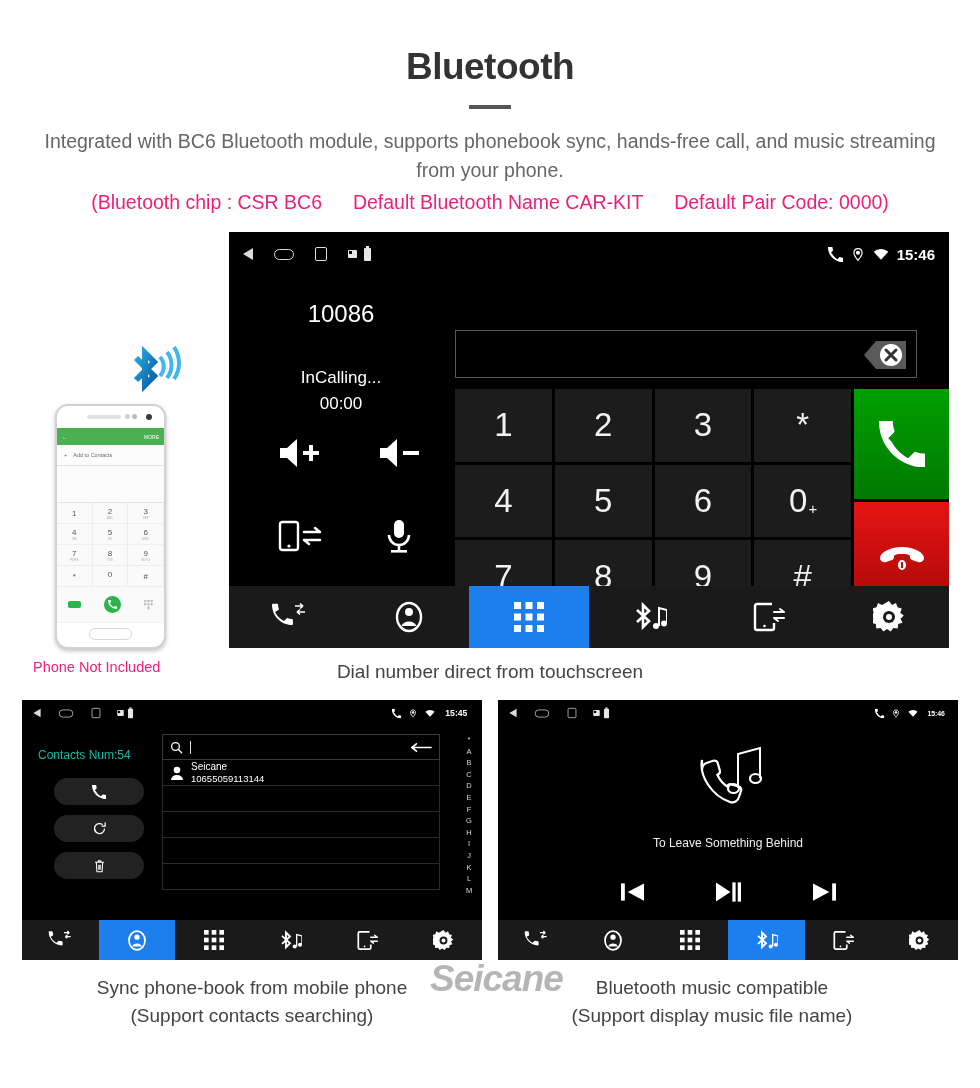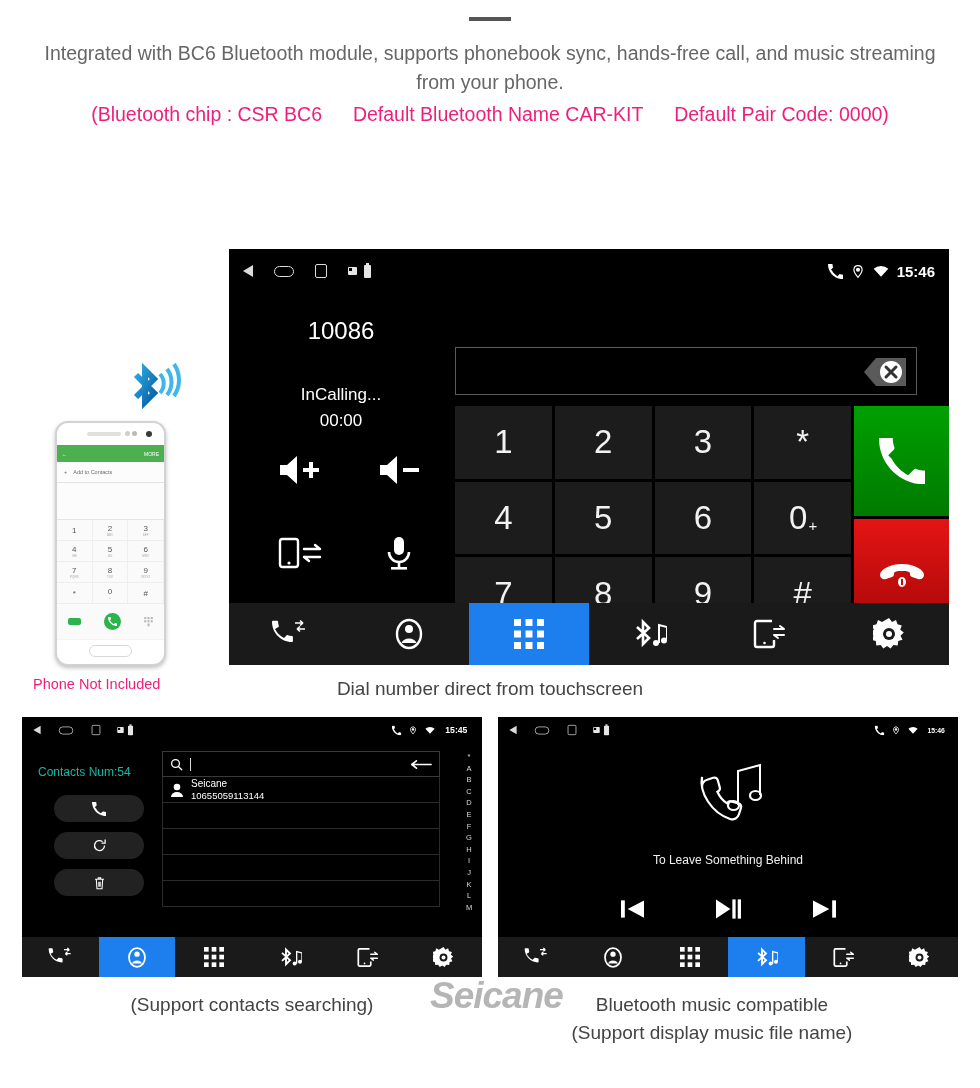--- a/index.html
+++ b/index.html
@@ -261,20 +261,21 @@
     letter-spacing: -1px;
     font-family: "Liberation Sans", sans-serif;
   }
   svg { display: block; }
 </style>
 </head>
 <body>
 
 <div class="page">
 
+  <div class="title">Bluetooth</div>
   <div class="rule"></div>
   <div class="subtitle">Integrated with BC6 Bluetooth module, supports phonebook sync, hands-free call, and music streaming from your phone.</div>
   <div class="pinkline">
     <span>(Bluetooth chip : CSR BC6</span>
     <span class="gap"></span>
     <span>Default Bluetooth Name CAR-KIT</span>
     <span class="gap"></span>
     <span>Default Pair Code: 0000)</span>
   </div>
 
@@ -704,20 +705,21 @@
       <div class="tb-item">
         <svg width="21" height="21" viewBox="0 0 32 32" fill="#fff">
             <path d="M16 0 l3 4 4-2 1.5 4.3 4.3 1.3 -1.6 4.2 3.6 2.8 -3.3 3.1 2 4-4.3 1.4 -.5 4.5 -4.4-.7 -2.6 3.7 -3.7-2.5 -3.7 2.5 -2.6-3.7 -4.4.7 -.5-4.5 -4.3-1.4 2-4 -3.3-3.1 3.6-2.8 -1.6-4.2 4.3-1.3 1.5-4.3 4 2z"></path>
             <circle cx="16" cy="16" r="6" fill="#1a1a1a"></circle>
             <circle cx="16" cy="16" r="3" fill="#fff"></circle>
           </svg>
       </div>
     </div>
   </div>
   <div class="caption" style="left:22px; width:460px; top:974px;">
+    <div>Sync phone-book from mobile phone</div>
     <div>(Support contacts searching)</div>
   </div>
 
   <div class="unit" id="music-unit">
     <div class="statusbar">
       <div class="sb-left">
         <span class="ic-back"></span>
         <span class="ic-home"></span>
         <span class="ic-recent"></span>
         <span class="ic-sd"></span>

